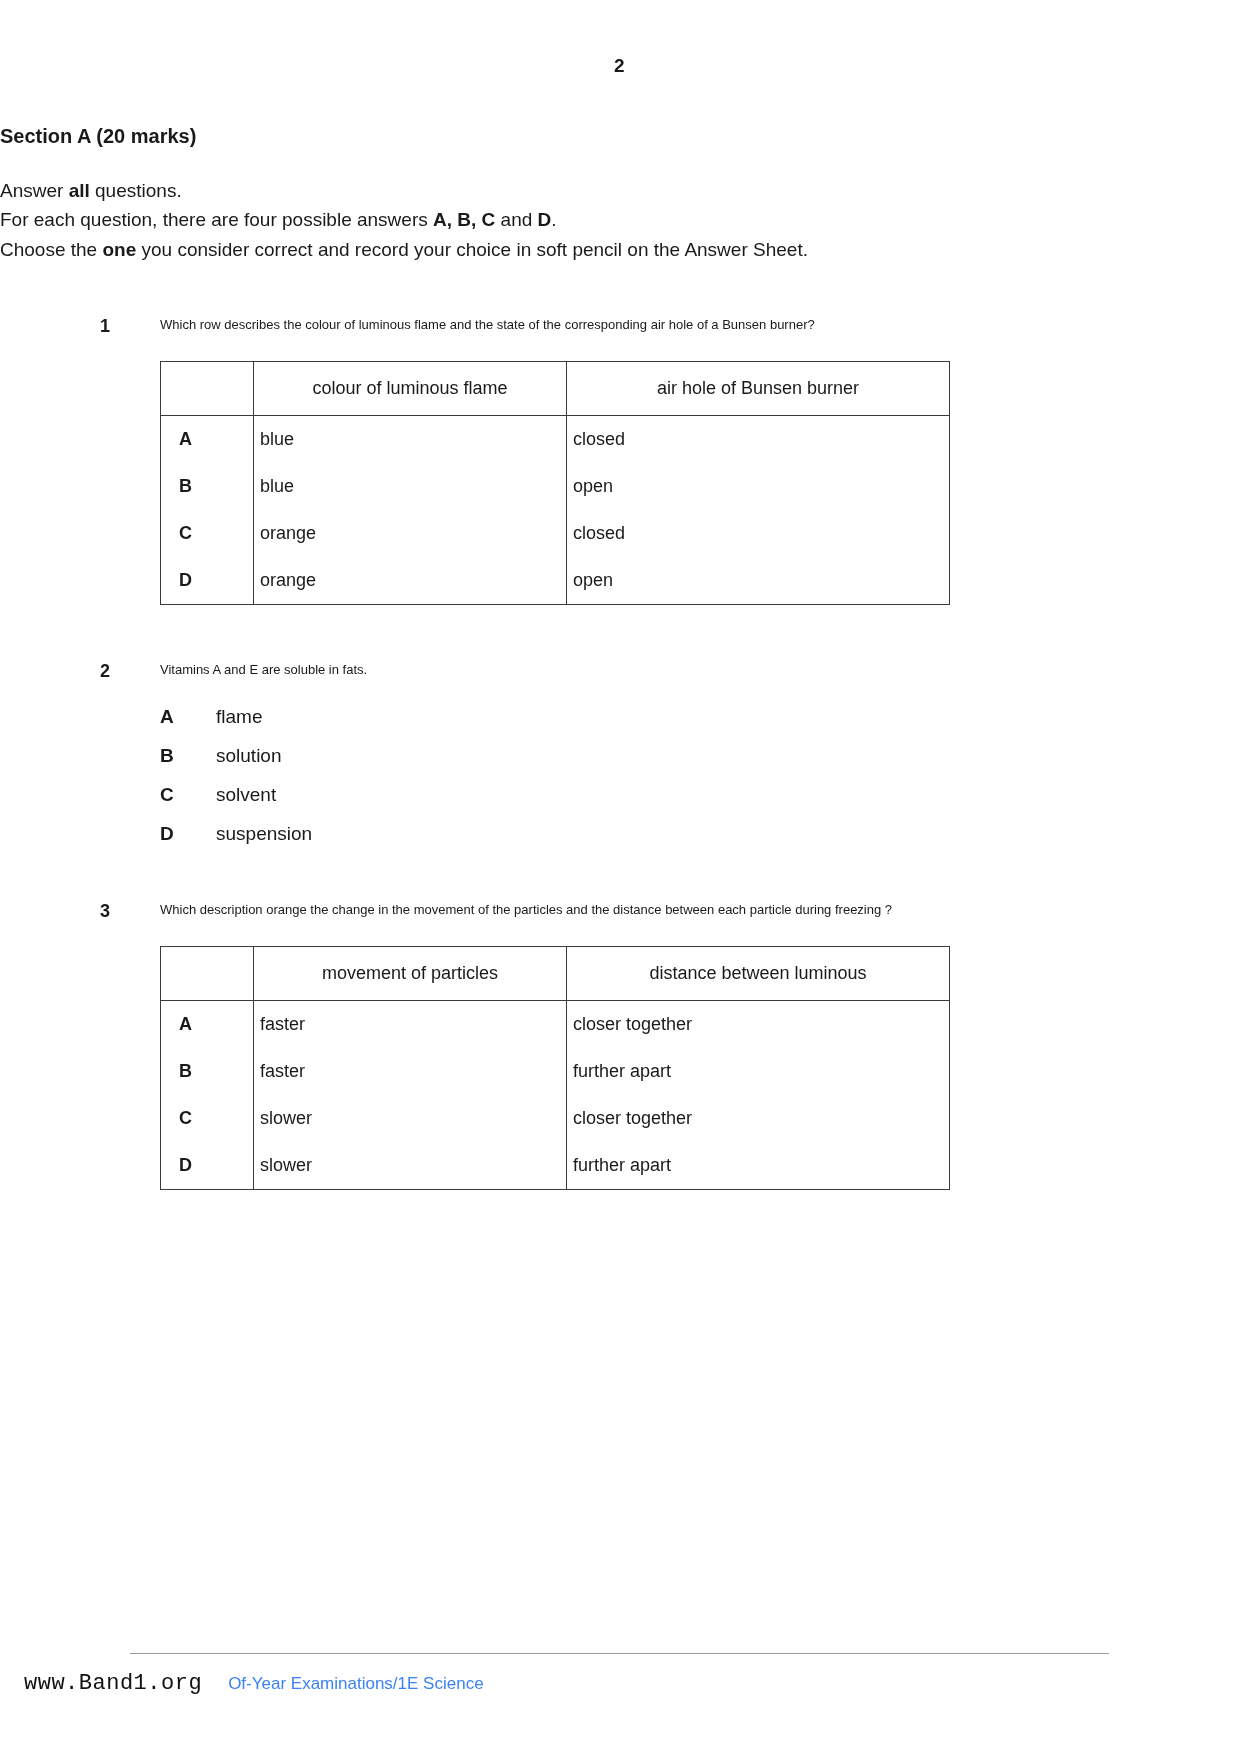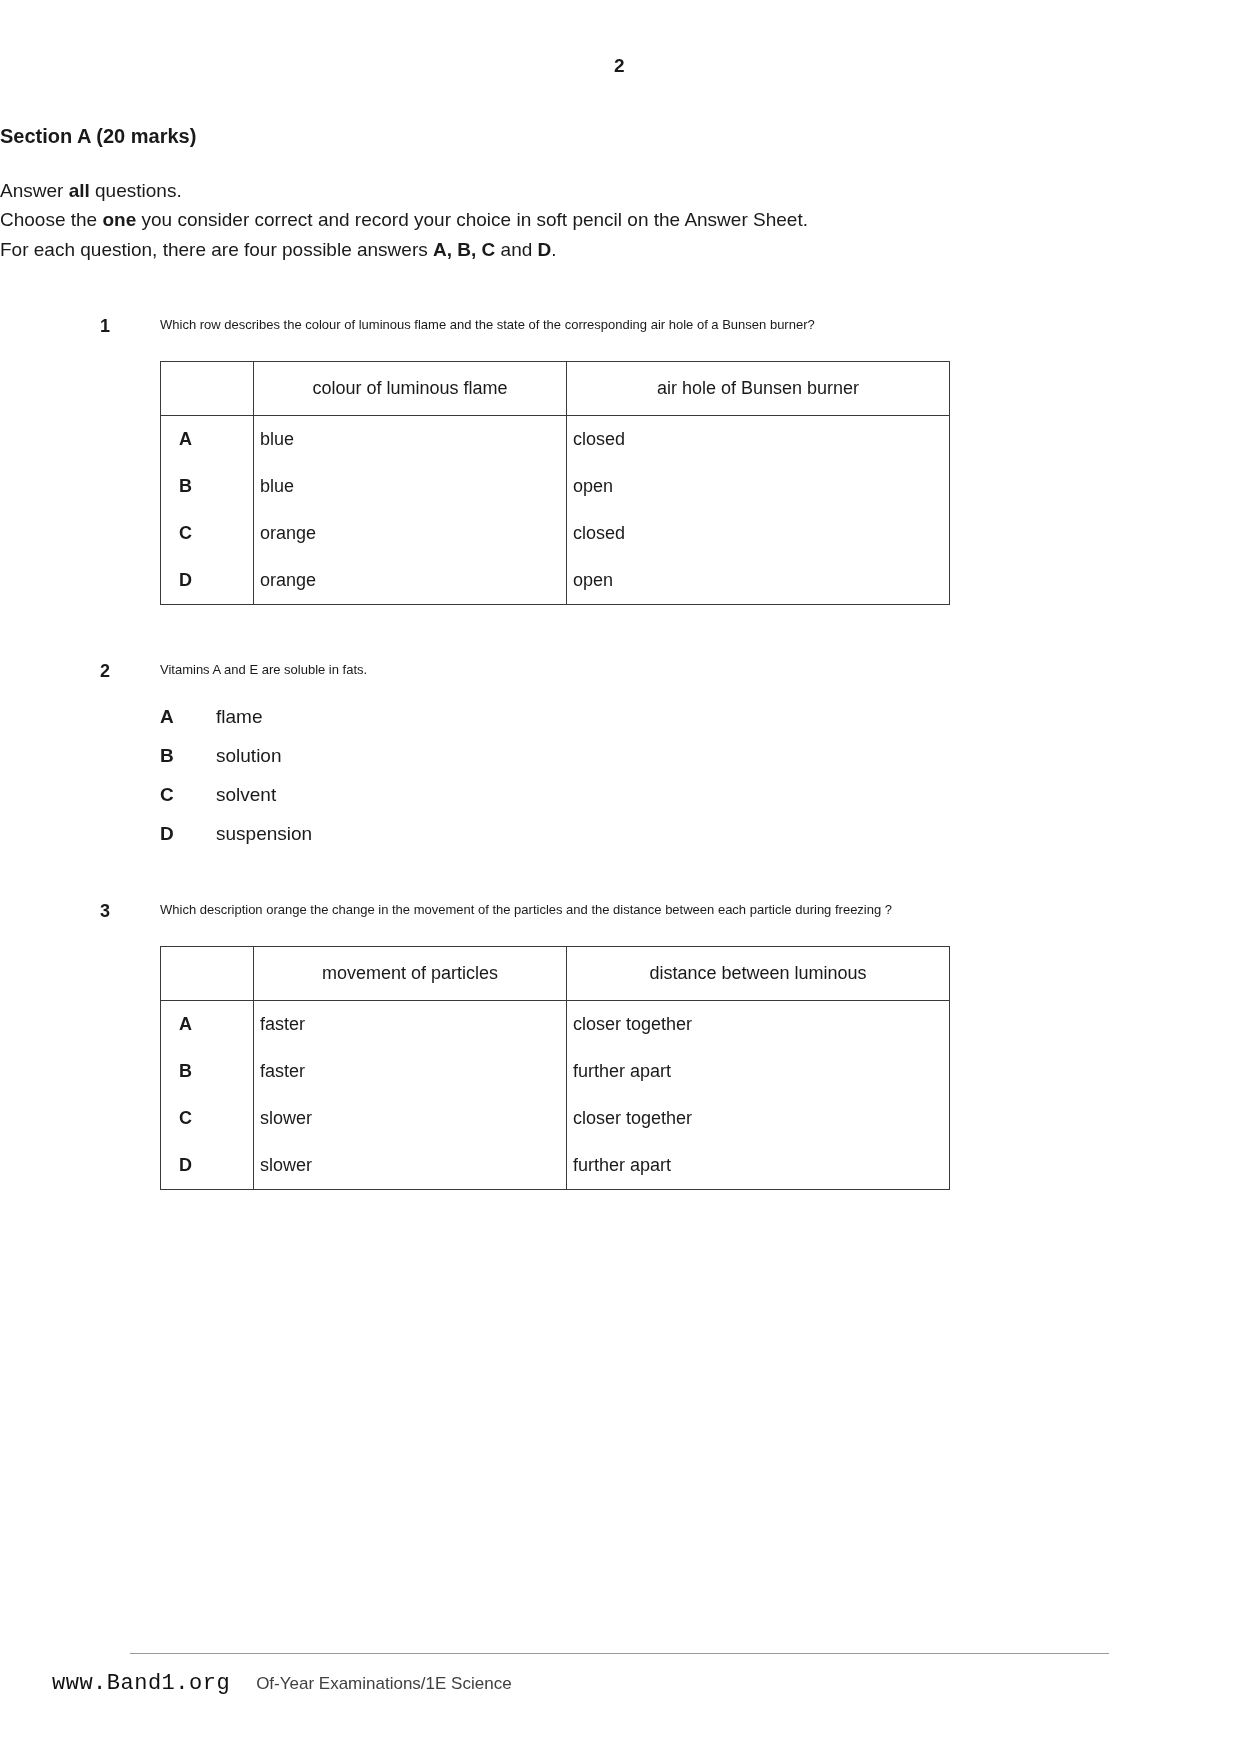--- a/index.html
+++ b/index.html
@@ -120,48 +120,48 @@
   .footer-rule {
     position: absolute;
     left: 130px;
     right: 130px;
     top: -18px;
     border-top: 1px solid #9a9a9a;
   }
   .footer-inner {
     display: flex;
     align-items: baseline;
-    padding-left: 52px;
+    padding-left: 24px;
   }
   .watermark {
     font-family: "Liberation Mono", monospace;
     font-size: 22px;
     letter-spacing: 0.5px;
     color: #111;
   }
   .footer-text {
     font-size: 17px;
     margin-left: 26px;
-    color: #404040;
+    color: #3b82f6;
   }
   b.inl { font-weight: bold; }
 </style>
 </head>
 <body>
 
 <div class="page">
 
   <div class="page-number">2</div>
 
   <div class="section-title">Section A (20 marks)</div>
 
   <div class="instructions">
     <div><span>Answer </span><b class="inl">all</b><span> questions.</span></div>
+    <div><span>For each question, there are four possible answers </span><b class="inl">A, B, C</b><span> and </span><b class="inl">D</b><span>.</span></div>
     <div><span>Choose the </span><b class="inl">one</b><span> you consider correct and record your choice in soft pencil on the Answer Sheet.</span></div>
-    <div><span>For each question, there are four possible answers </span><b class="inl">A, B, C</b><span> and </span><b class="inl">D</b><span>.</span></div>
   </div>
 
   <div class="question" style="margin-top:52px;">
     <div class="q-number">1</div>
     <div class="q-body">
       <div class="q-text">Which row describes the colour of luminous flame and the state of the corresponding air hole of a Bunsen burner?</div>
       <table class="choice-table">
         <thead>
           <tr>
             <th class="lbl"></th>

